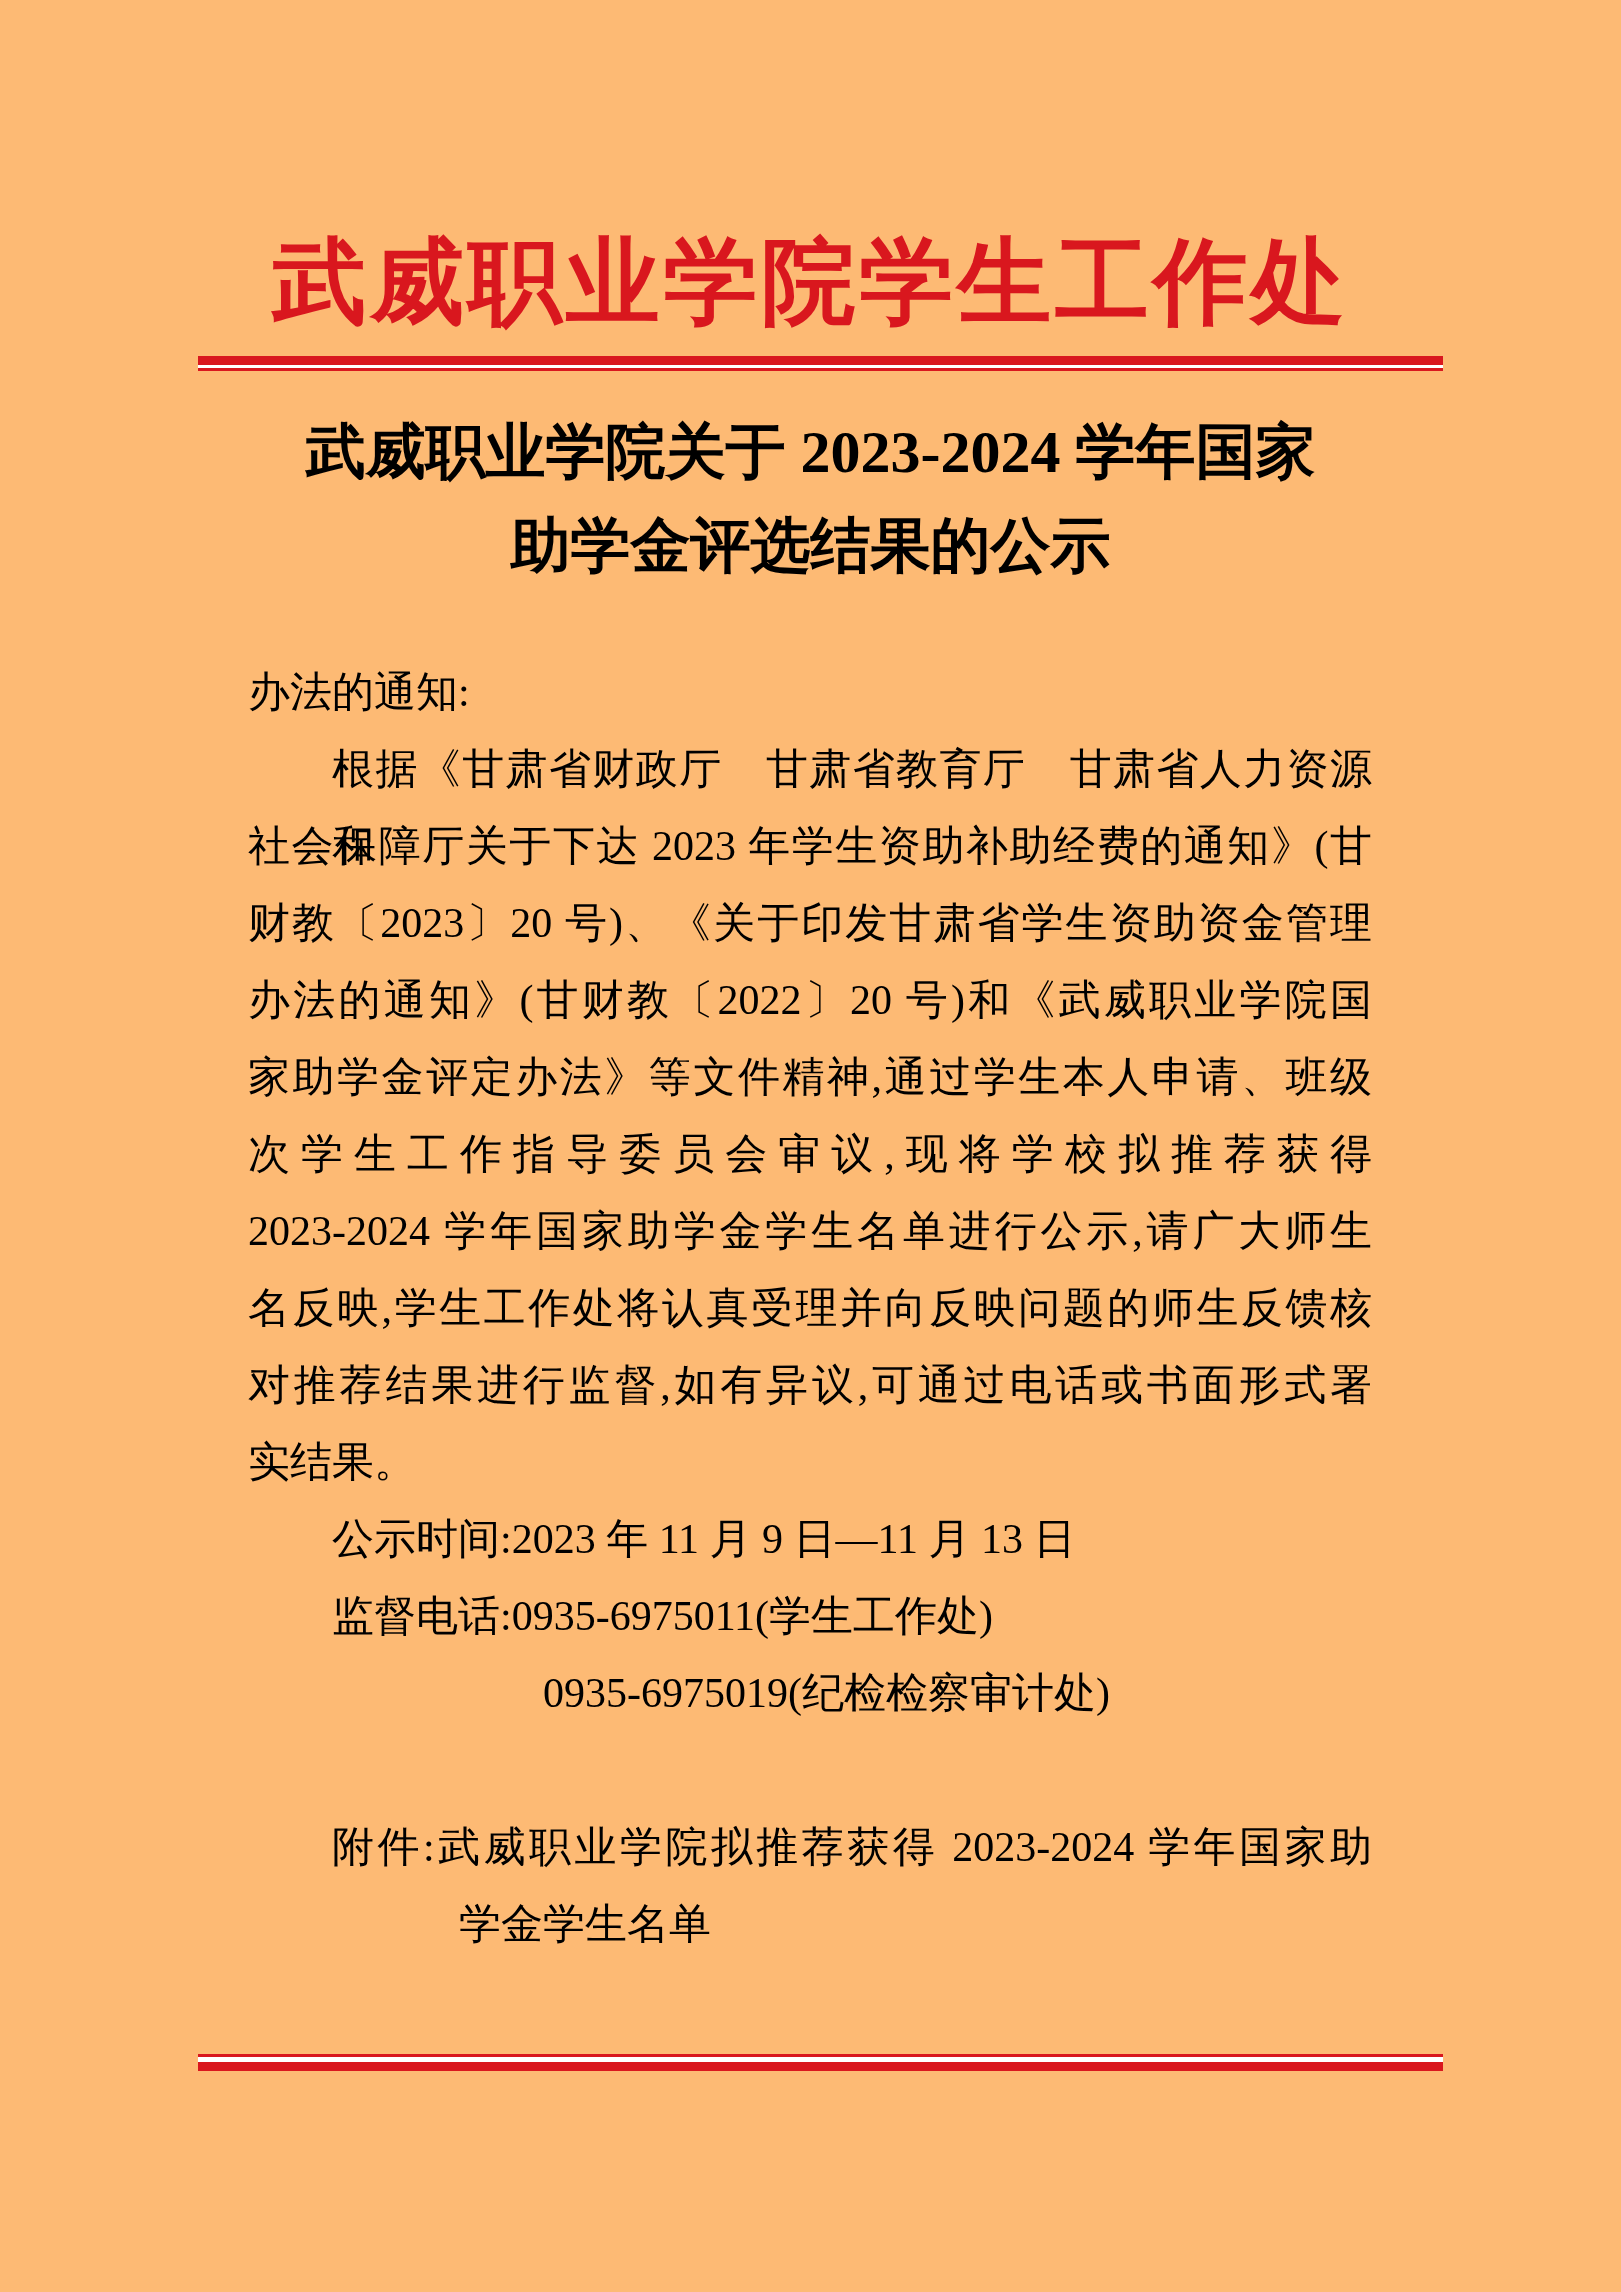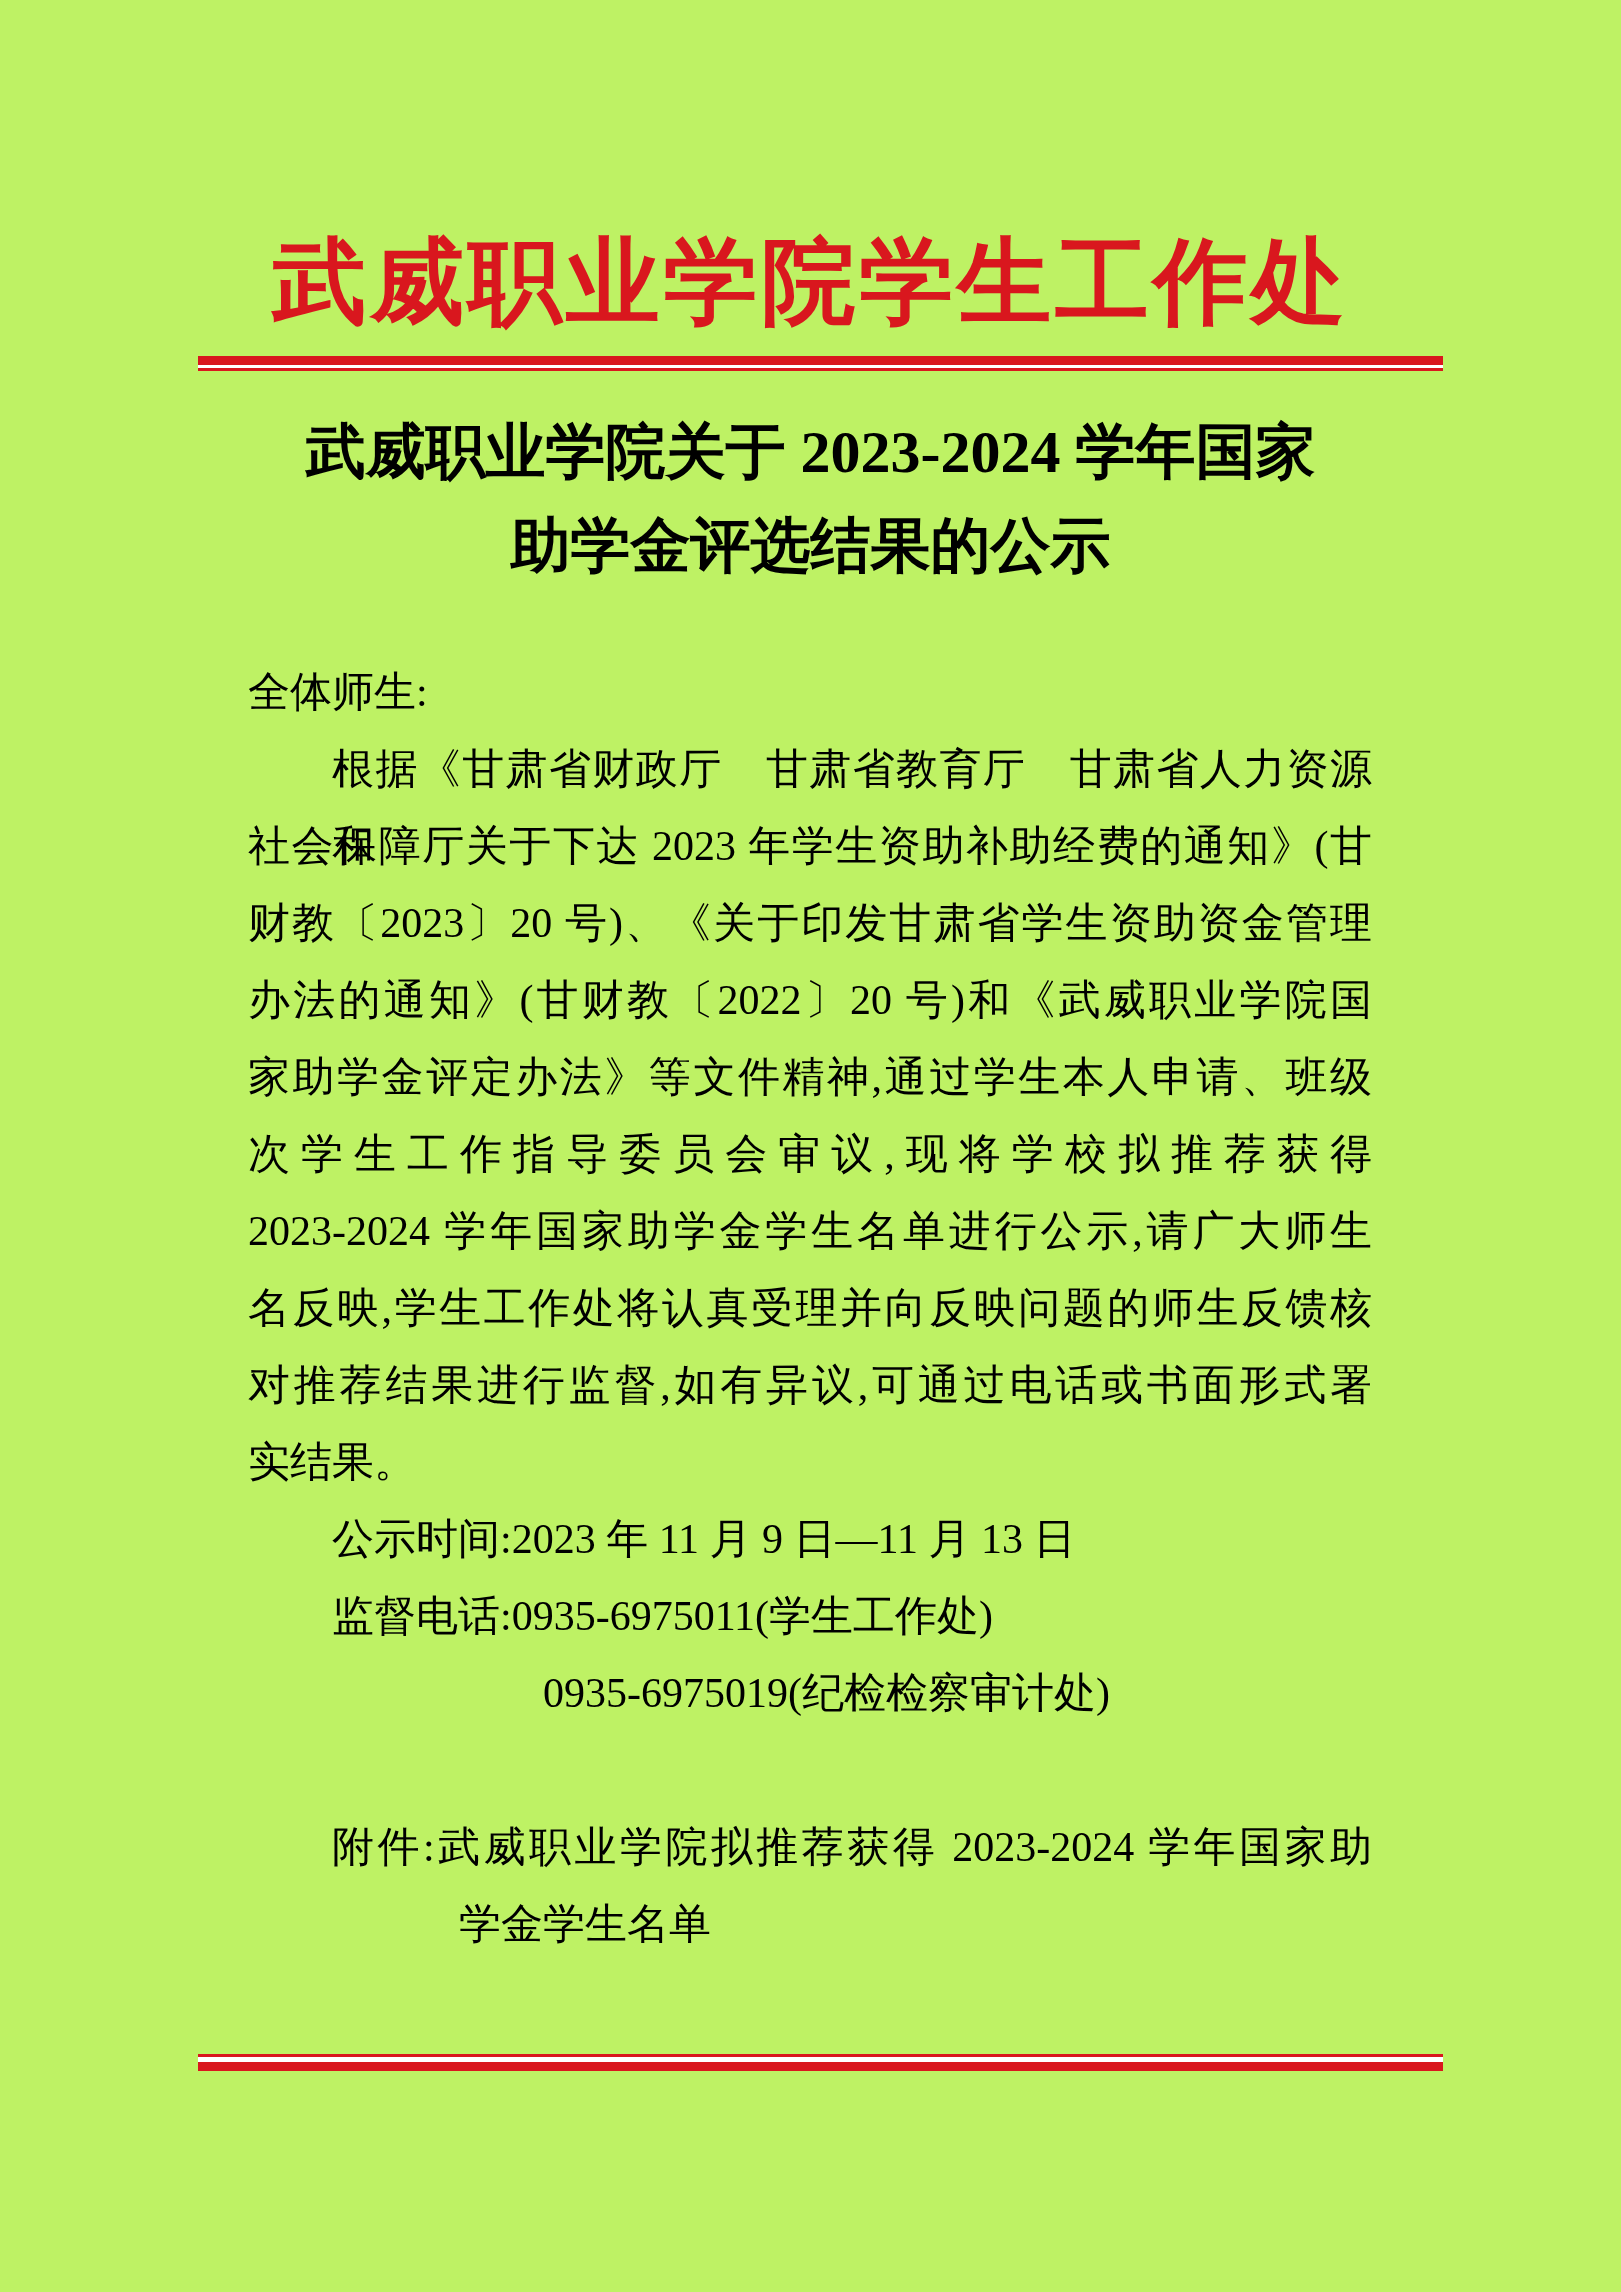--- a/index.html
+++ b/index.html
@@ -10,21 +10,21 @@
   body {
     width: 1621px;
     height: 2293px;
     position: relative;
     font-family: "Liberation Serif", "DejaVu Serif", serif;
     color: #000000;
   }
   .page {
     position: absolute;
     inset: 0;
-    background: #bef264;
+    background: #fdba74;
     overflow: hidden;
   }
   
   .letterhead {
     position: absolute;
     top: 233px;
     left: 0;
     width: 100%;
     text-align: center;
     font-size: 94px;
@@ -94,21 +94,21 @@
     <div class="bar-gap-top"></div>
     <div class="bar-thin"></div>
   </div>
 
   <div class="doc-title">
     <div>武威职业学院关于 2023-2024 学年国家</div>
     <div>助学金评选结果的公示</div>
   </div>
 
   <div class="body-text">
-    <div class="line">全体师生:</div>
+    <div class="line">办法的通知:</div>
     <div class="line j indent-2">根据《甘肃省财政厅　甘肃省教育厅　甘肃省人力资源和</div>
     <div class="line j">社会保障厅关于下达 2023 年学生资助补助经费的通知》(甘</div>
     <div class="line j">财教〔2023〕20 号)、《关于印发甘肃省学生资助资金管理</div>
     <div class="line j">办法的通知》(甘财教〔2022〕20 号)和《武威职业学院国</div>
     <div class="line j">家助学金评定办法》等文件精神,通过学生本人申请、班级</div>
     <div class="line j">次学生工作指导委员会审议,现将学校拟推荐获得</div>
     <div class="line j">2023-2024 学年国家助学金学生名单进行公示,请广大师生</div>
     <div class="line j">名反映,学生工作处将认真受理并向反映问题的师生反馈核</div>
     <div class="line j">对推荐结果进行监督,如有异议,可通过电话或书面形式署</div>
     <div class="line">实结果。</div>

